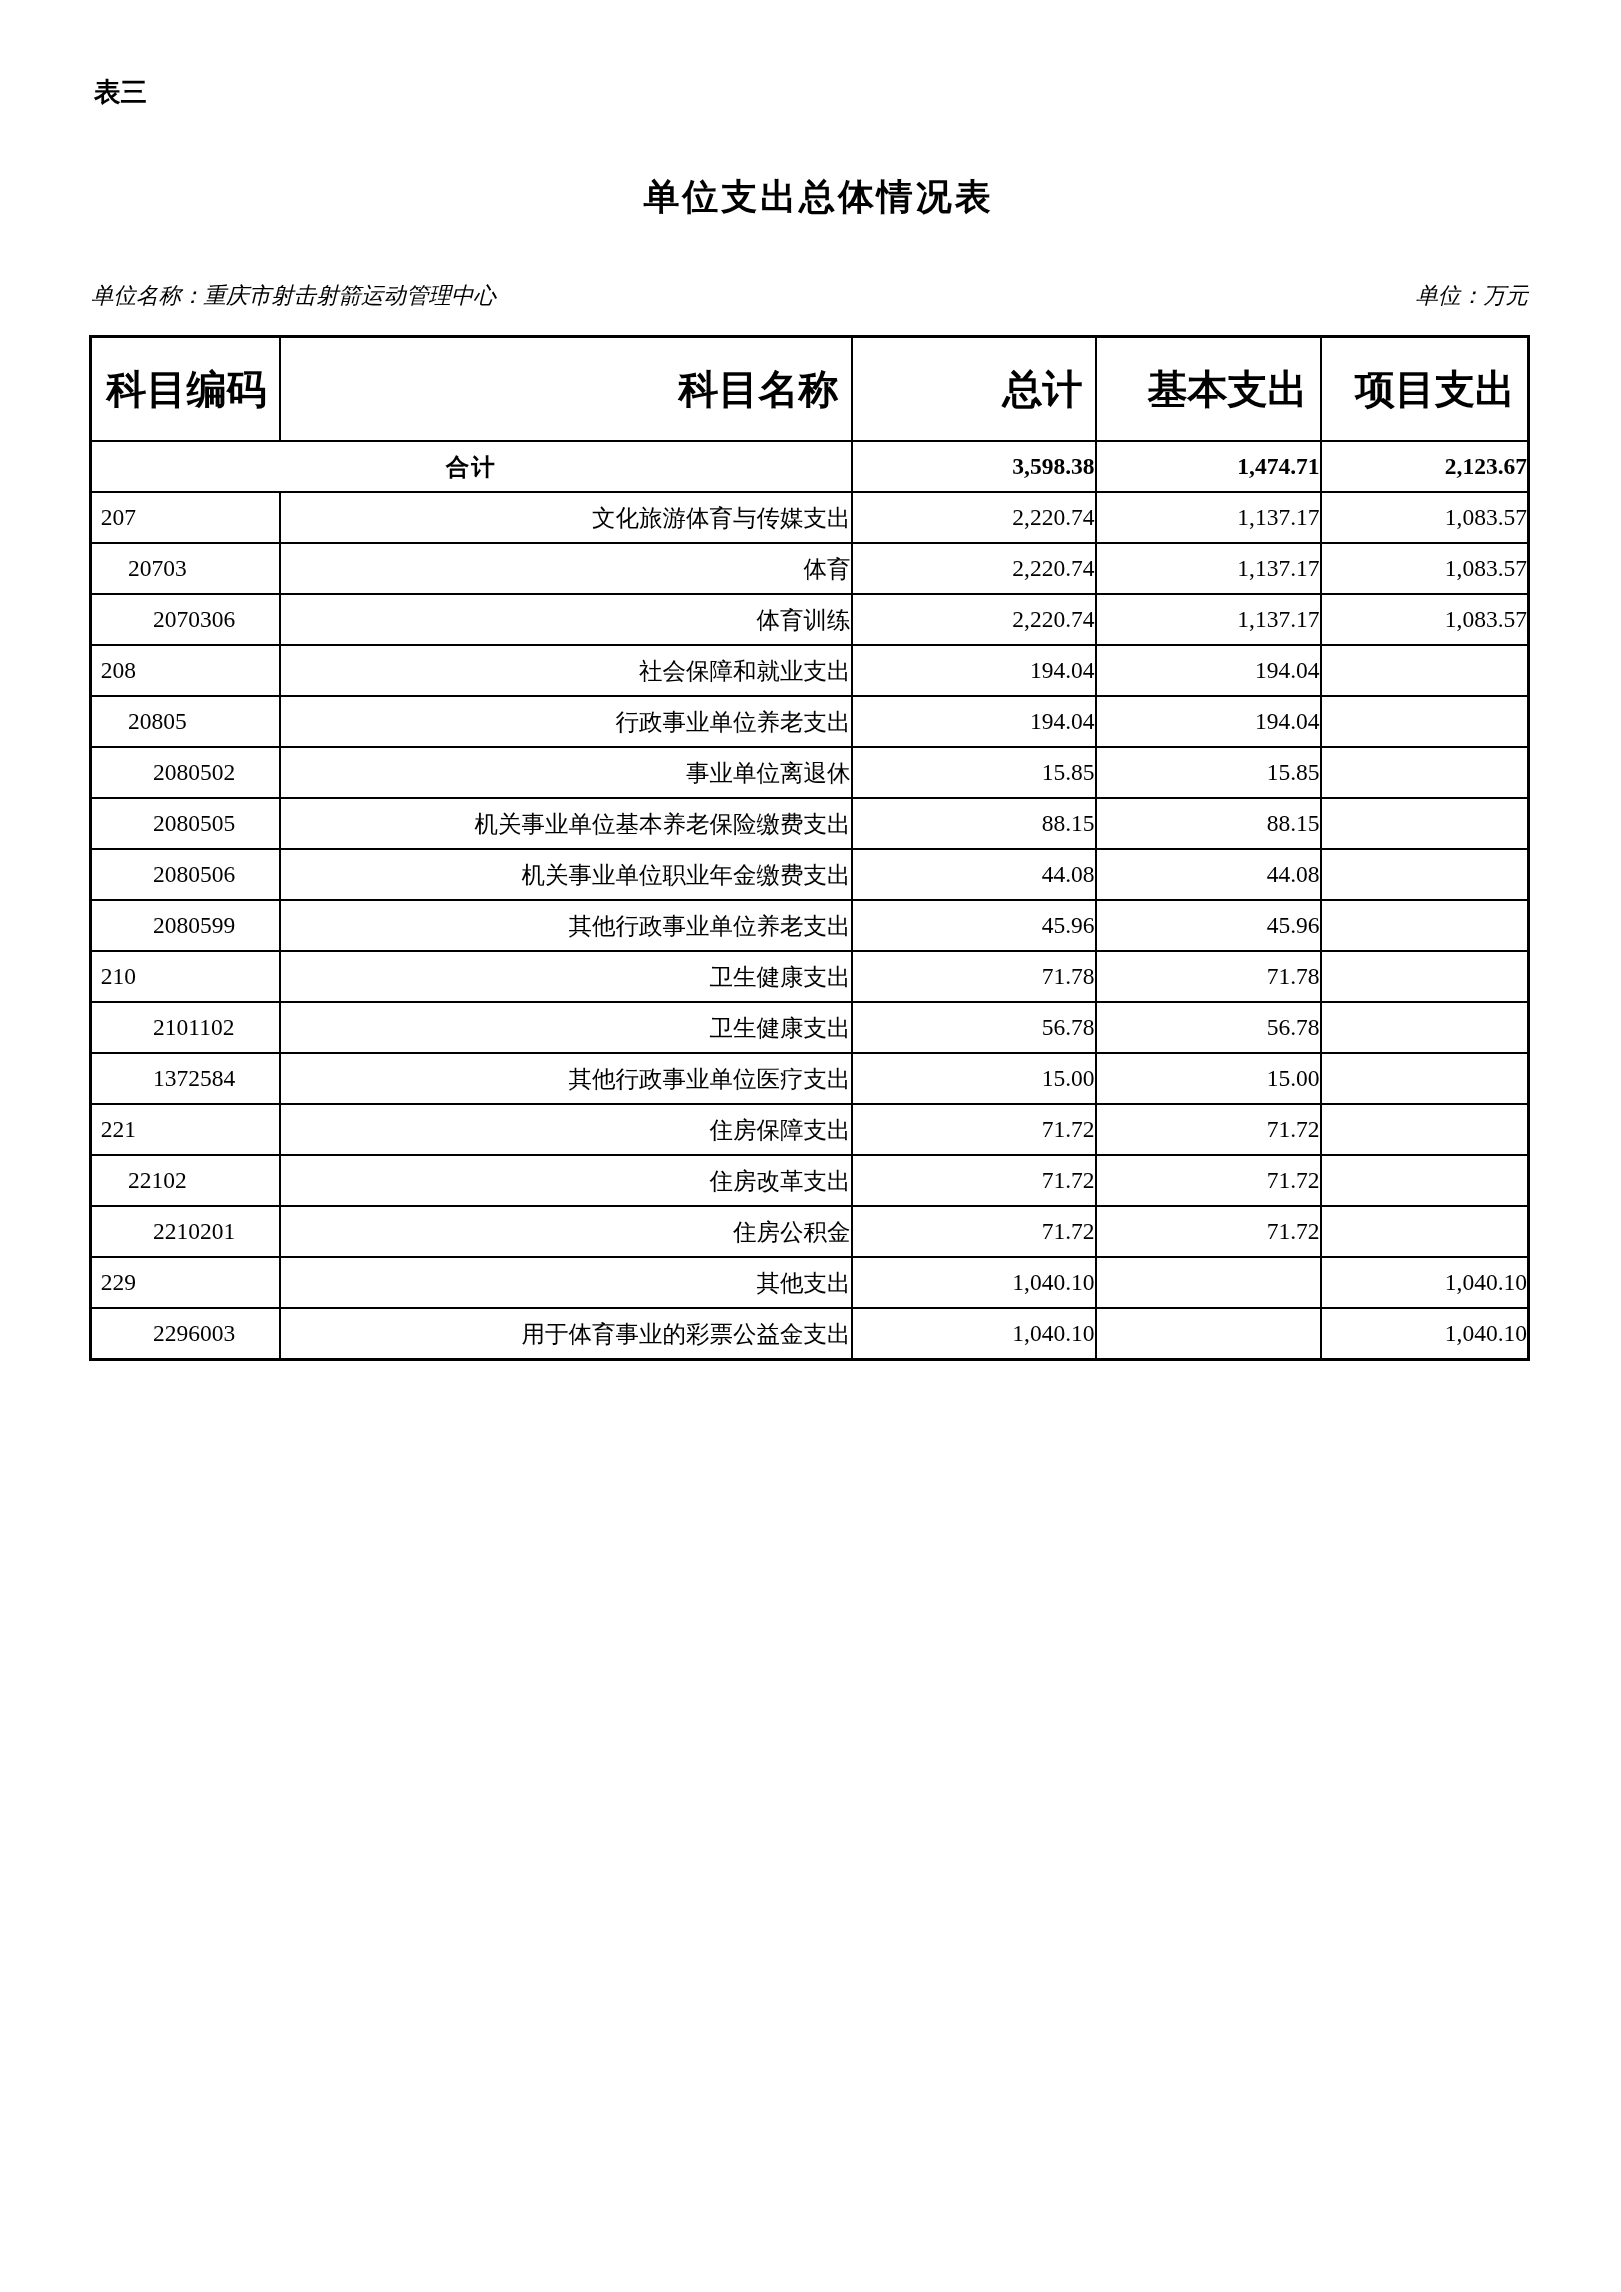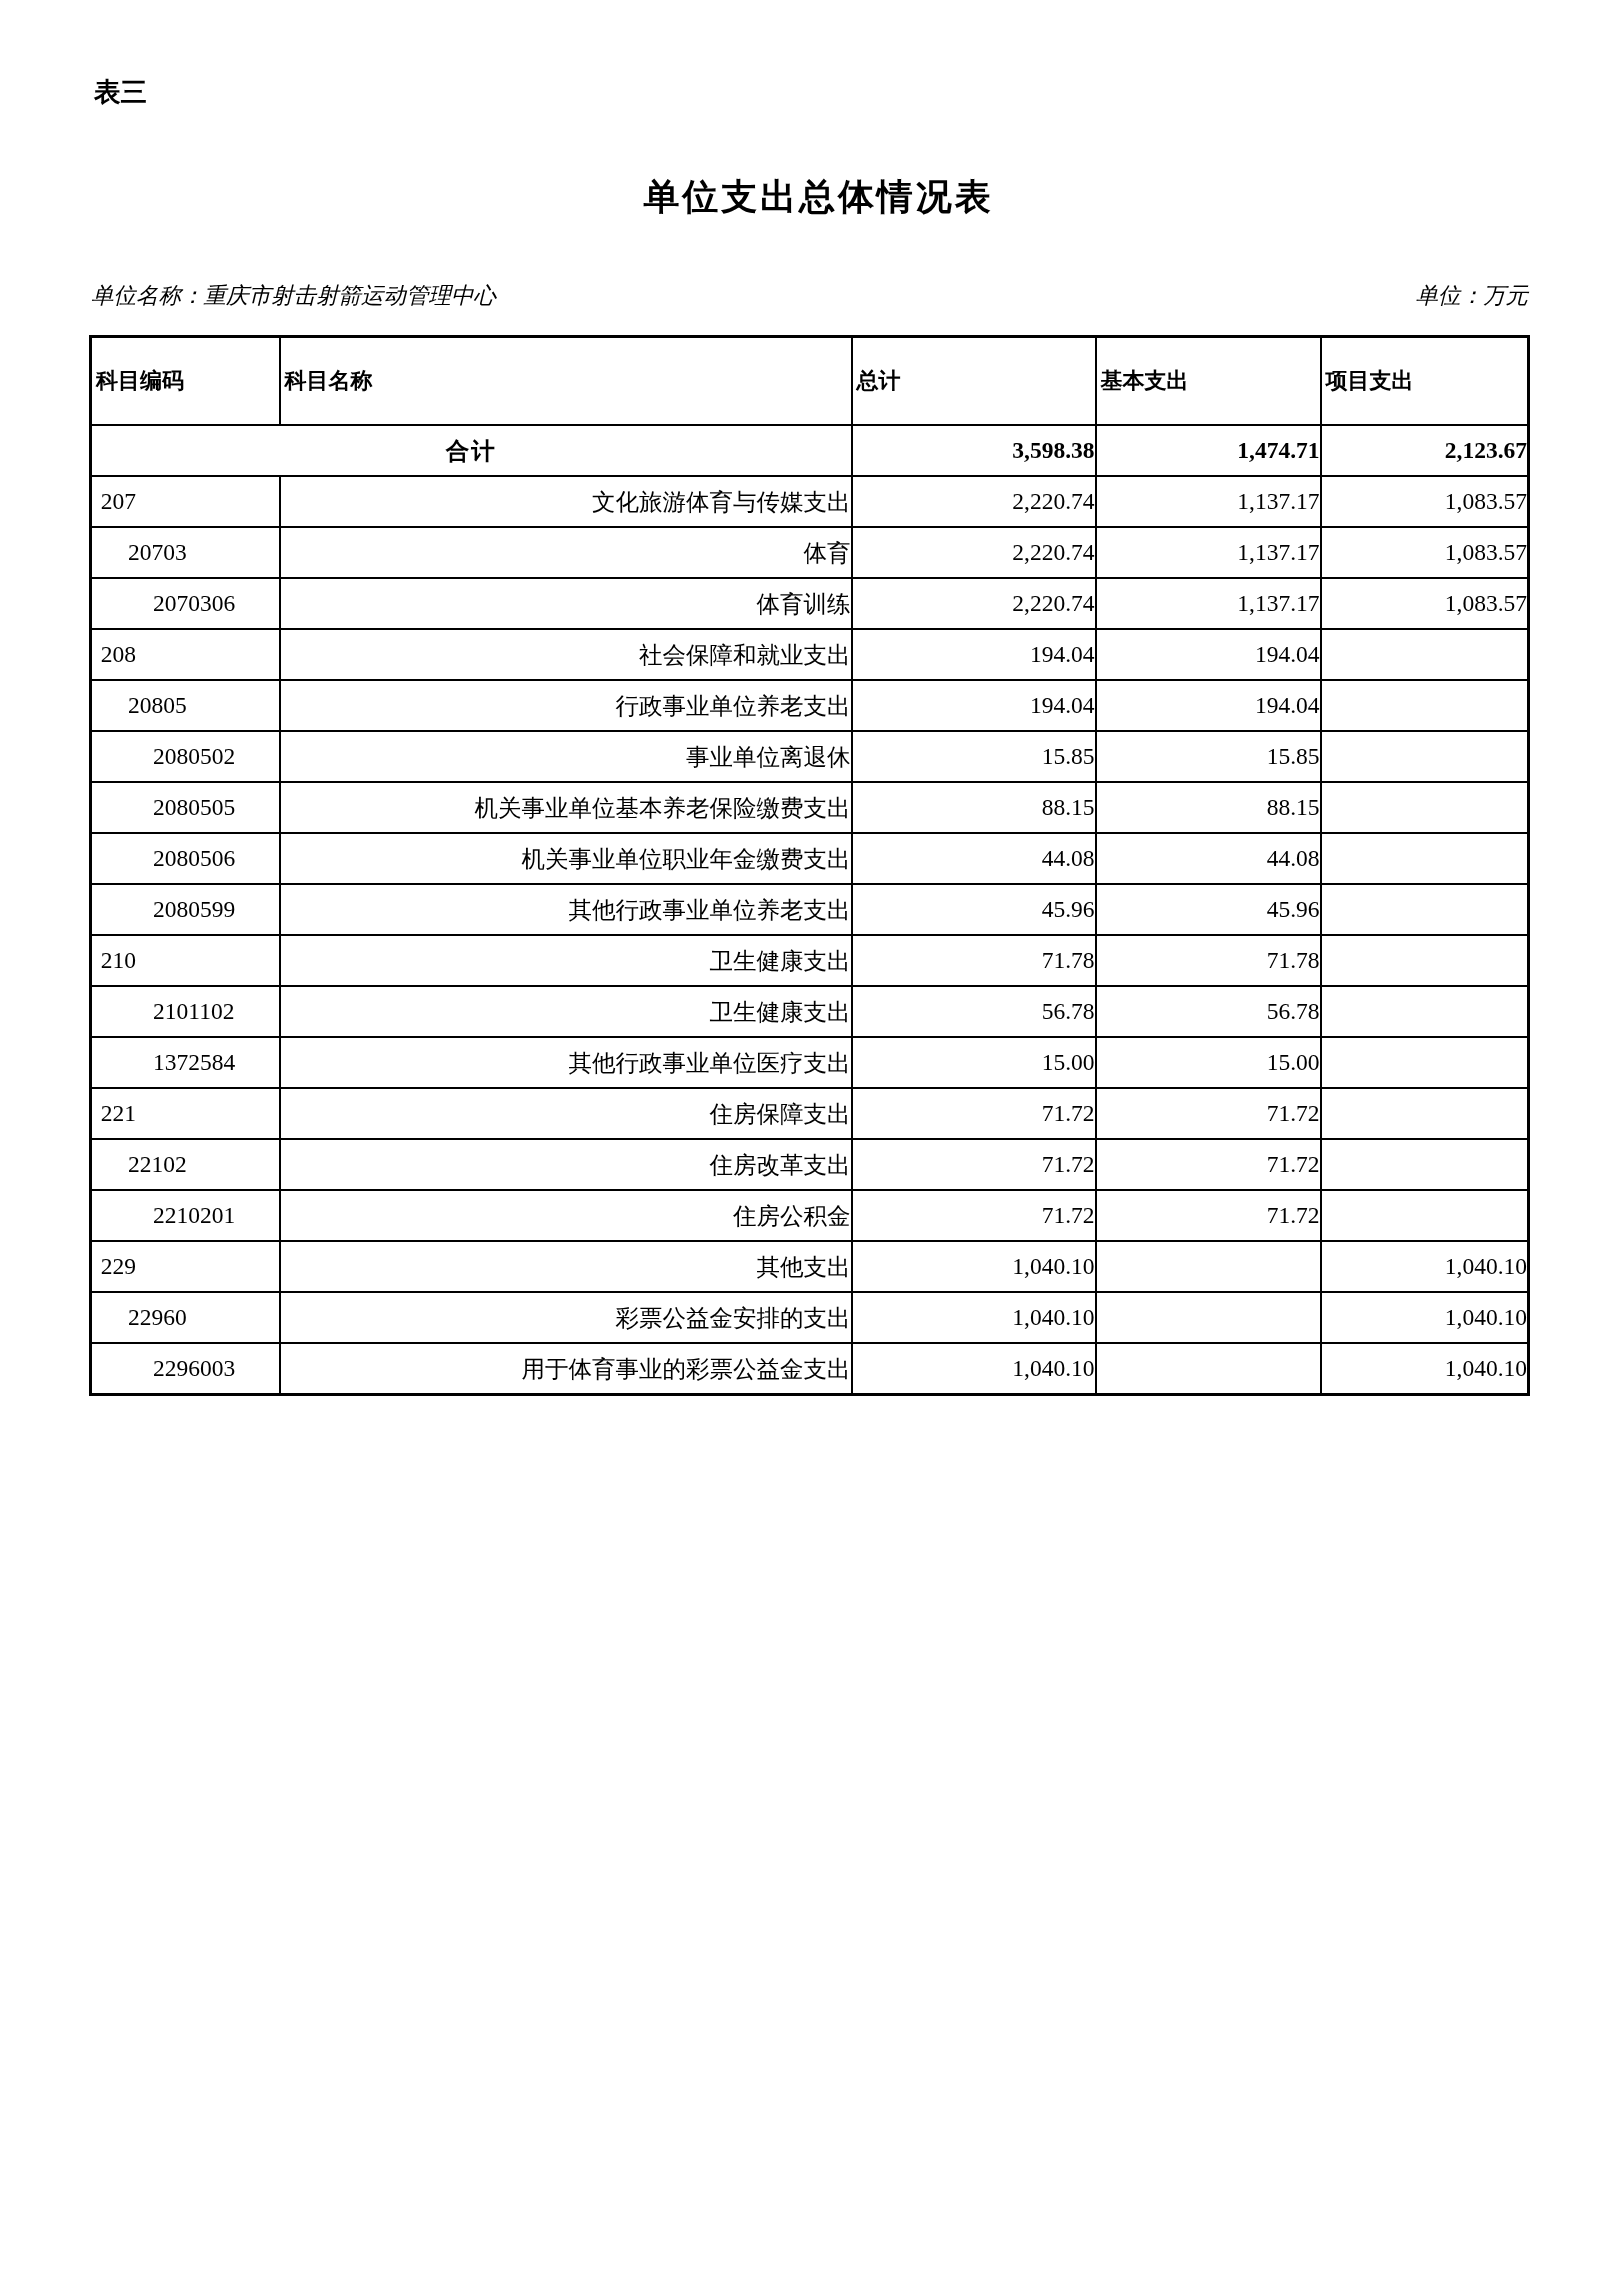--- a/index.html
+++ b/index.html
@@ -57,23 +57,23 @@
     border-top-width: 2.9px;
     border-bottom-width: 2.9px;
     vertical-align: middle;
     overflow: hidden;
     white-space: nowrap;
   }
   table.budget thead th {
     height: 78px;
     font-family: "Liberation Sans", sans-serif;
     font-weight: bold;
-    font-size: 22px;
-    text-align: left;
-    padding: 4px;
+    font-size: 40px;
+    text-align: right;
+    padding: 12px;
   }
   table.budget tbody td {
     height: 49px;
     font-size: 23.5px;
     padding: 0;
   }
   td.code { text-align: left; }
   td.name { text-align: right; }
   td.num  { text-align: right; padding-right: 8.8px; }
   td.code.lvl1 { padding-left: 8.8px; }
@@ -233,27 +233,20 @@
     <td class="num"></td>
   </tr>
         <tr>
     <td class="code lvl1">229</td>
     <td class="name lvl1">其他支出</td>
     <td class="num">1,040.10</td>
     <td class="num"></td>
     <td class="num">1,040.10</td>
   </tr>
         <tr>
-    <td class="code lvl2">22960</td>
-    <td class="name lvl2">彩票公益金安排的支出</td>
-    <td class="num">1,040.10</td>
-    <td class="num"></td>
-    <td class="num">1,040.10</td>
-  </tr>
-        <tr>
     <td class="code lvl3">2296003</td>
     <td class="name lvl3">用于体育事业的彩票公益金支出</td>
     <td class="num">1,040.10</td>
     <td class="num"></td>
     <td class="num">1,040.10</td>
   </tr>
       </tbody>
   </table>
 
 </div>

